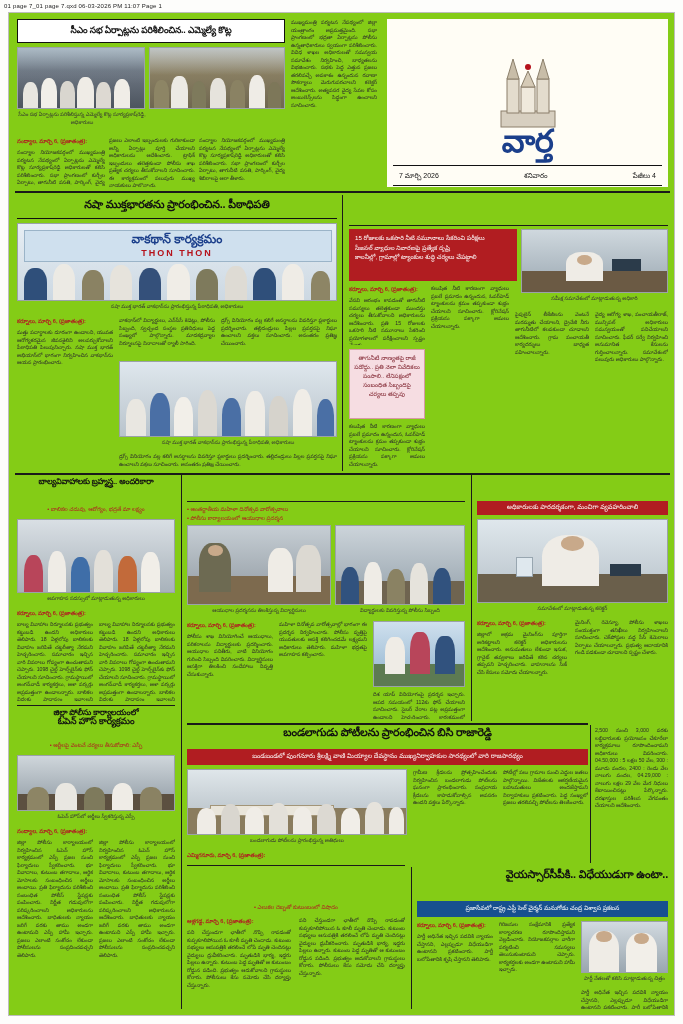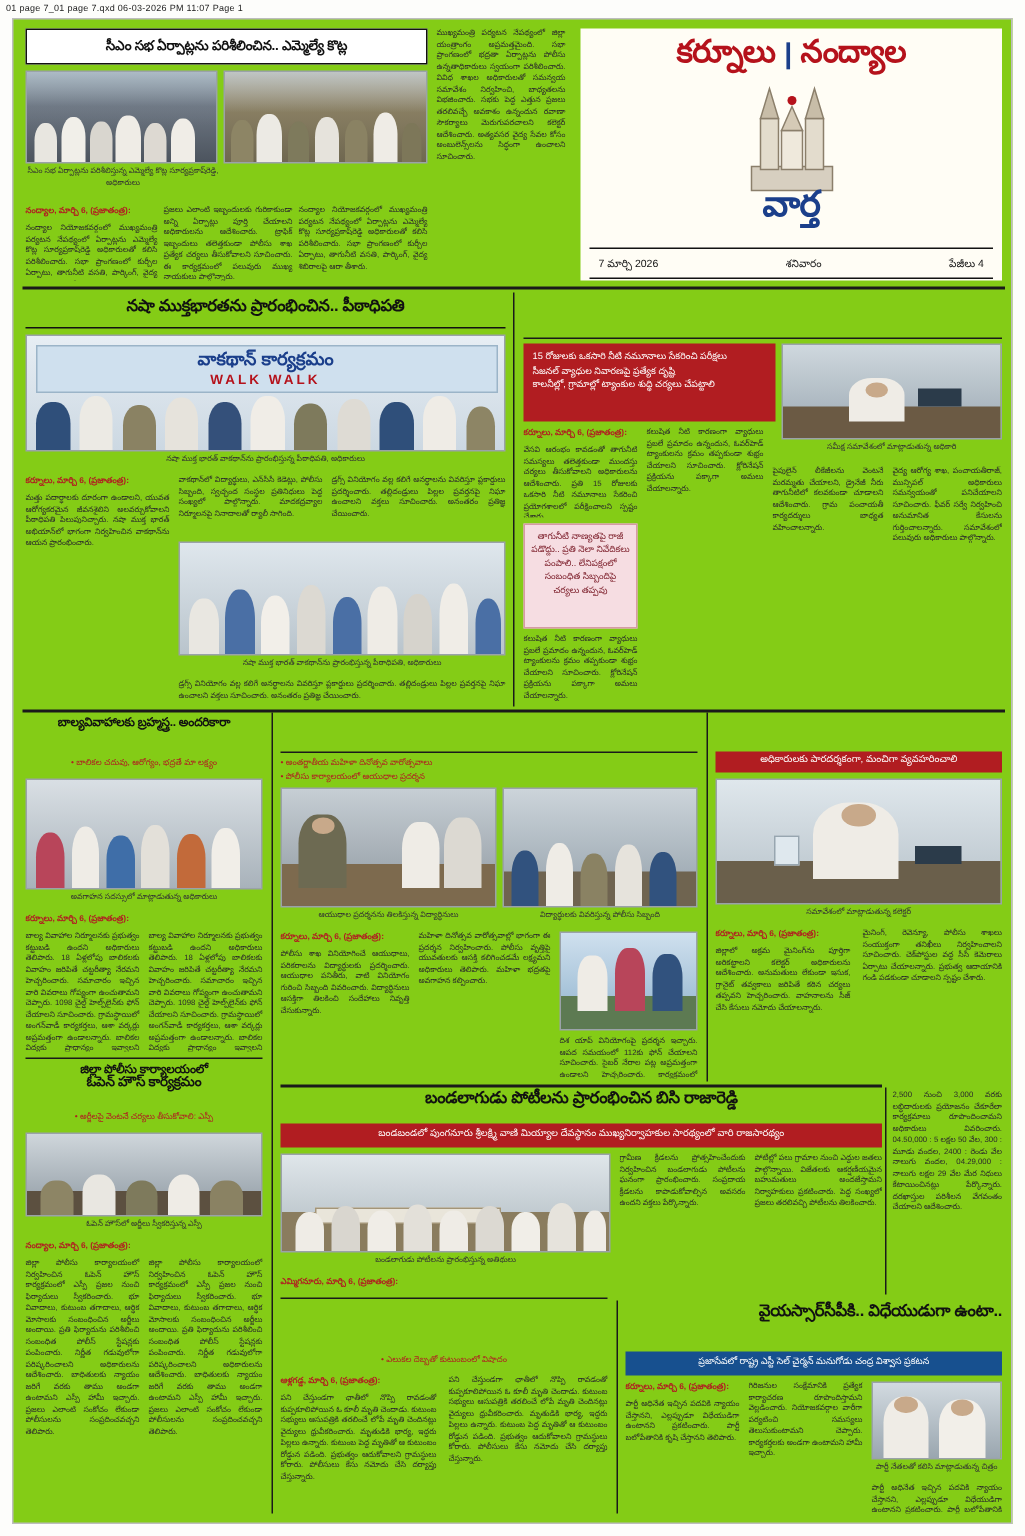--- a/index.html
+++ b/index.html
@@ -138,59 +138,54 @@
 
     <div class="byline tel" style="position:absolute;left:8px;top:124px;width:90px;text-align:left;">నంద్యాల, మార్చి 6, (ప్రజాతంత్ర):</div>
 
     <div class="body-text tiny tel" style="position:absolute;left:8px;top:136px;width:88px;height:38px;">నంద్యాల నియోజకవర్గంలో ముఖ్యమంత్రి పర్యటన నేపథ్యంలో ఏర్పాట్లను ఎమ్మెల్యే కొట్ల సూర్యప్రకాష్‌రెడ్డి అధికారులతో కలిసి పరిశీలించారు. సభా ప్రాంగణంలో కుర్చీల ఏర్పాటు, తాగునీటి వసతి, పార్కింగ్, వైద్య శిబిరాలపై ఆరా తీశారు.</div>
     <div class="body-text tiny tel" style="position:absolute;left:100px;top:124px;width:86px;height:50px;">ప్రజలు ఎలాంటి ఇబ్బందులకు గురికాకుండా అన్ని ఏర్పాట్లు పూర్తి చేయాలని అధికారులను ఆదేశించారు. ట్రాఫిక్ ఇబ్బందులు తలెత్తకుండా పోలీసు శాఖ ప్రత్యేక చర్యలు తీసుకోవాలని సూచించారు. ఈ కార్యక్రమంలో పలువురు ముఖ్య నాయకులు పాల్గొన్నారు.</div>
     <div class="body-text tiny tel" style="position:absolute;left:190px;top:124px;width:86px;height:50px;">నంద్యాల నియోజకవర్గంలో ముఖ్యమంత్రి పర్యటన నేపథ్యంలో ఏర్పాట్లను ఎమ్మెల్యే కొట్ల సూర్యప్రకాష్‌రెడ్డి అధికారులతో కలిసి పరిశీలించారు. సభా ప్రాంగణంలో కుర్చీల ఏర్పాటు, తాగునీటి వసతి, పార్కింగ్, వైద్య శిబిరాలపై ఆరా తీశారు.</div>
 
     <div class="body-text tiny tel" style="position:absolute;left:282px;top:6px;width:86px;height:168px;">ముఖ్యమంత్రి పర్యటన నేపథ్యంలో జిల్లా యంత్రాంగం అప్రమత్తమైంది. సభా ప్రాంగణంలో భద్రతా ఏర్పాట్లను పోలీసు ఉన్నతాధికారులు స్వయంగా పరిశీలించారు. వివిధ శాఖల అధికారులతో సమన్వయ సమావేశం నిర్వహించి, బాధ్యతలను విభజించారు. సభకు పెద్ద ఎత్తున ప్రజలు తరలివచ్చే అవకాశం ఉన్నందున రవాణా సౌకర్యాలు మెరుగుపరచాలని కలెక్టర్ ఆదేశించారు. అత్యవసర వైద్య సేవల కోసం అంబులెన్స్‌లను సిద్ధంగా ఉంచాలని సూచించారు.</div>
 
     <div class="mast" style="left:378px;top:6px;width:281px;height:168px;">
-      <div style="position:absolute;left:0;top:4px;width:281px;display:flex;align-items:center;justify-content:center;gap:6px;">
-        <span class="mast-title tel" style="font-size:21px;">కర్నూలు</span>
-        <span class="mast-title" style="font-size:19px;color:#1b3f8b;">|</span>
-        <span class="mast-title tel" style="font-size:21px;">నంద్యాల</span>
-      </div>
 
       <div style="position:absolute;left:112px;top:34px;width:58px;height:76px;">
         <svg viewBox="0 0 58 76" width="58" height="76">
           <rect x="2" y="58" width="54" height="16" fill="#d7cfc0" stroke="#8b7f6b"></rect>
           <rect x="8" y="26" width="12" height="34" fill="#e3dccd" stroke="#8b7f6b"></rect>
           <rect x="38" y="26" width="12" height="34" fill="#e3dccd" stroke="#8b7f6b"></rect>
           <polygon points="14,6 8,26 20,26" fill="#c8bda8" stroke="#8b7f6b"></polygon>
           <polygon points="44,6 38,26 50,26" fill="#c8bda8" stroke="#8b7f6b"></polygon>
           <rect x="22" y="34" width="14" height="26" fill="#efe9dc" stroke="#8b7f6b"></rect>
           <polygon points="29,18 22,34 36,34" fill="#d5cab6" stroke="#8b7f6b"></polygon>
           <circle cx="29" cy="14" r="3" fill="#b5121b"></circle>
         </svg>
       </div>
-      <div class="mast-sub tel" style="position:absolute;left:0;top:104px;width:281px;font-size:24px;">వార్త</div>
+      <div class="mast-sub tel" style="position:absolute;left:0;top:104px;width:281px;font-size:32px;">వార్త</div>
       <div class="mast-rule" style="position:absolute;left:6px;top:146px;width:269px;"></div>
       <div class="mast-strip" style="position:absolute;left:6px;top:148px;width:269px;height:18px;">
         <span class="tel">7 మార్చి  2026</span>
         <span class="tel">శనివారం</span>
         <span class="tel">పేజీలు 4</span>
       </div>
       <div class="mast-rule" style="position:absolute;left:6px;top:166px;width:269px;"></div>
     </div>
 
     <div class="rule hrule" style="left:6px;top:178px;width:655px;height:2px;"></div>
 
     <div class="blockbox" style="left:8px;top:184px;width:320px;height:22px;border-bottom:1px solid #111;">
       <div class="hdl hdl-md tel" style="text-align:center;padding-top:2px;">నషా ముక్తభారతను ప్రారంభించిన.. పీఠాధిపతి</div>
     </div>
 
     <div class="photo" style="left:8px;top:210px;width:320px;height:78px;">
       <div class="ph-inner" style="background:linear-gradient(#e7eef4,#ccd8e2);"></div>
       <div style="position:absolute;left:2%;top:8%;width:96%;height:40%;background:#cfe0ee;border:1px solid #9bb4c8;"></div>
       <div class="tel" style="position:absolute;left:2%;top:10%;width:96%;text-align:center;font-size:12px;font-weight:bold;color:#1b3f8b;">వాకథాన్‌ కార్యక్రమం</div>
-      <div style="position:absolute;left:2%;top:32%;width:96%;text-align:center;font-size:9px;font-weight:bold;color:#b5121b;letter-spacing:2px;">WALK WALK</div>
+      <div style="position:absolute;left:2%;top:32%;width:96%;text-align:center;font-size:9px;font-weight:bold;color:#b5121b;letter-spacing:2px;">THON THON</div>
       <div class="figs" style="height:52%;">
         <div class="fig" style="left:2%;width:7%;height:80%;background:#2f4f7a;"></div>
         <div class="fig" style="left:11%;width:7%;height:90%;background:#eceae4;"></div>
         <div class="fig" style="left:20%;width:7%;height:76%;background:#8a8263;"></div>
         <div class="fig" style="left:29%;width:7%;height:88%;background:#e6e3dc;"></div>
         <div class="fig" style="left:38%;width:7%;height:80%;background:#34507a;"></div>
         <div class="fig" style="left:47%;width:7%;height:92%;background:#f0ede7;"></div>
         <div class="fig" style="left:56%;width:7%;height:78%;background:#7e7a5c;"></div>
         <div class="fig" style="left:65%;width:7%;height:86%;background:#dedbd4;"></div>
         <div class="fig" style="left:74%;width:7%;height:82%;background:#2f4f7a;"></div>

